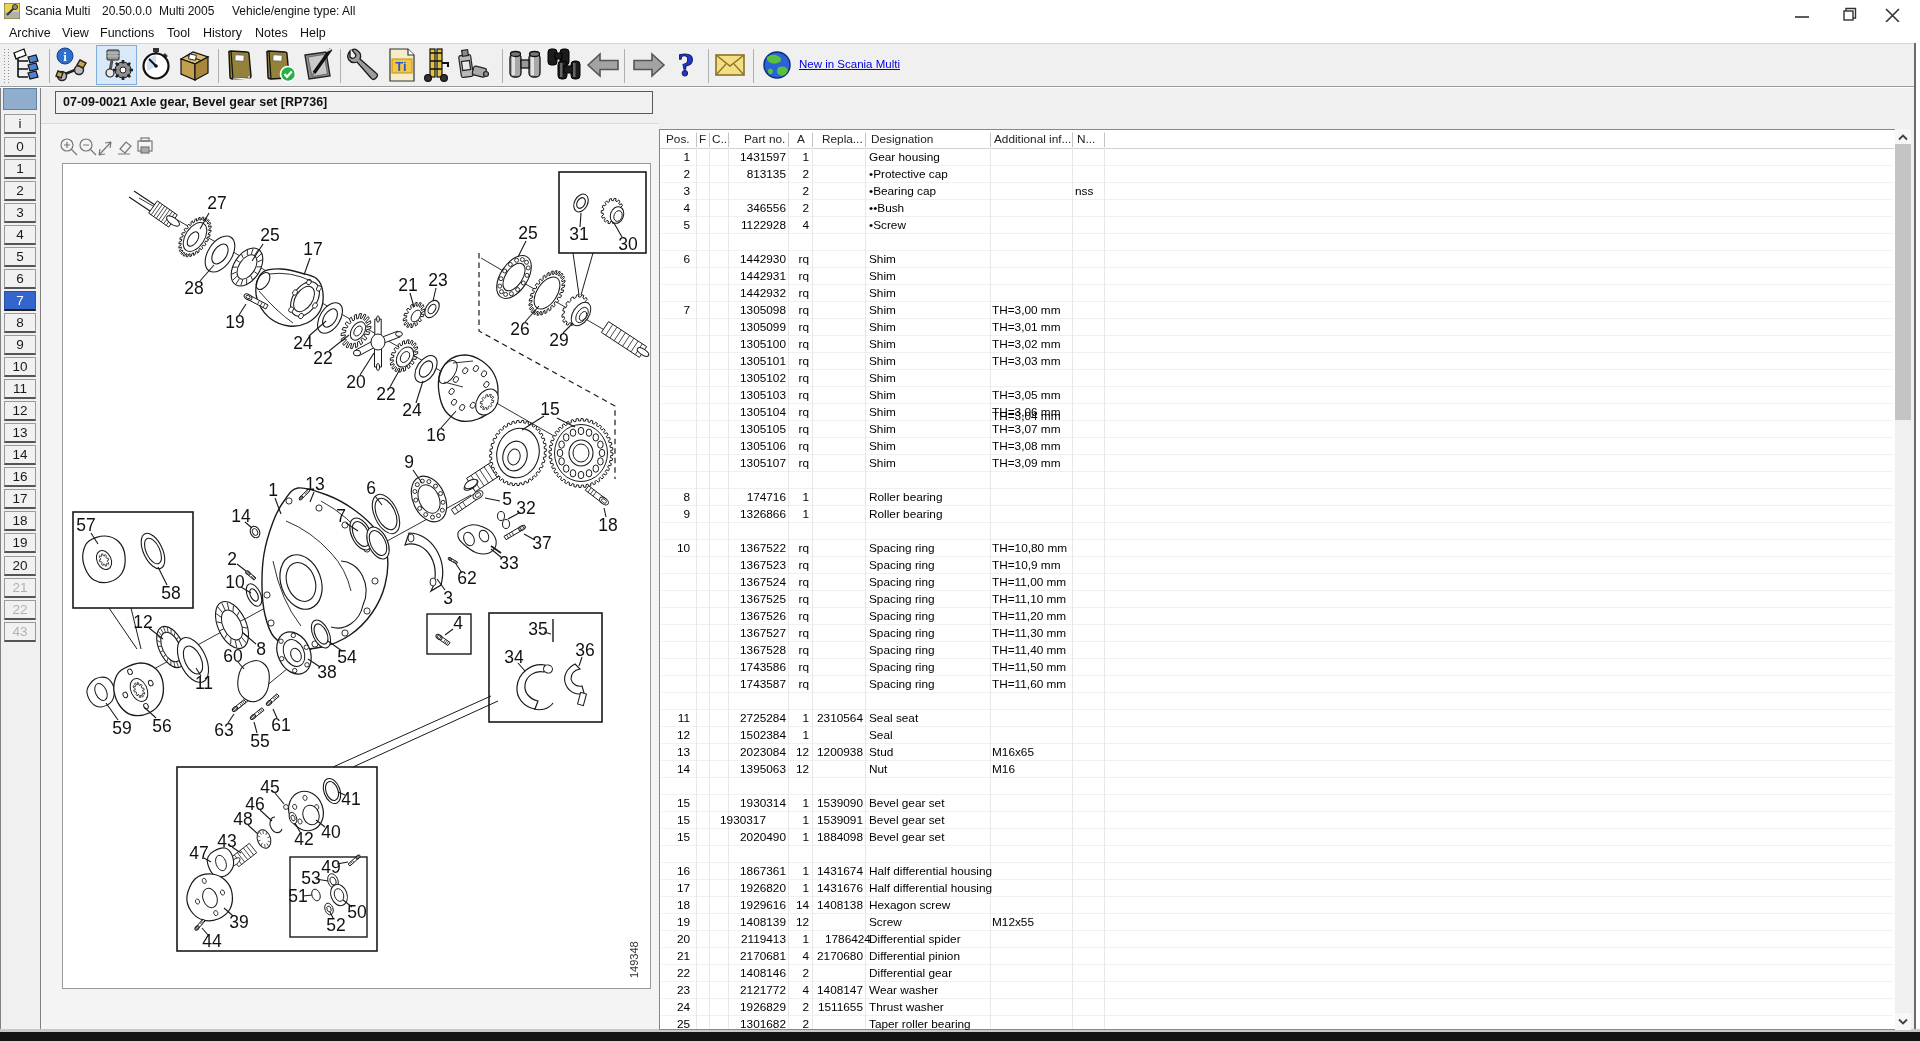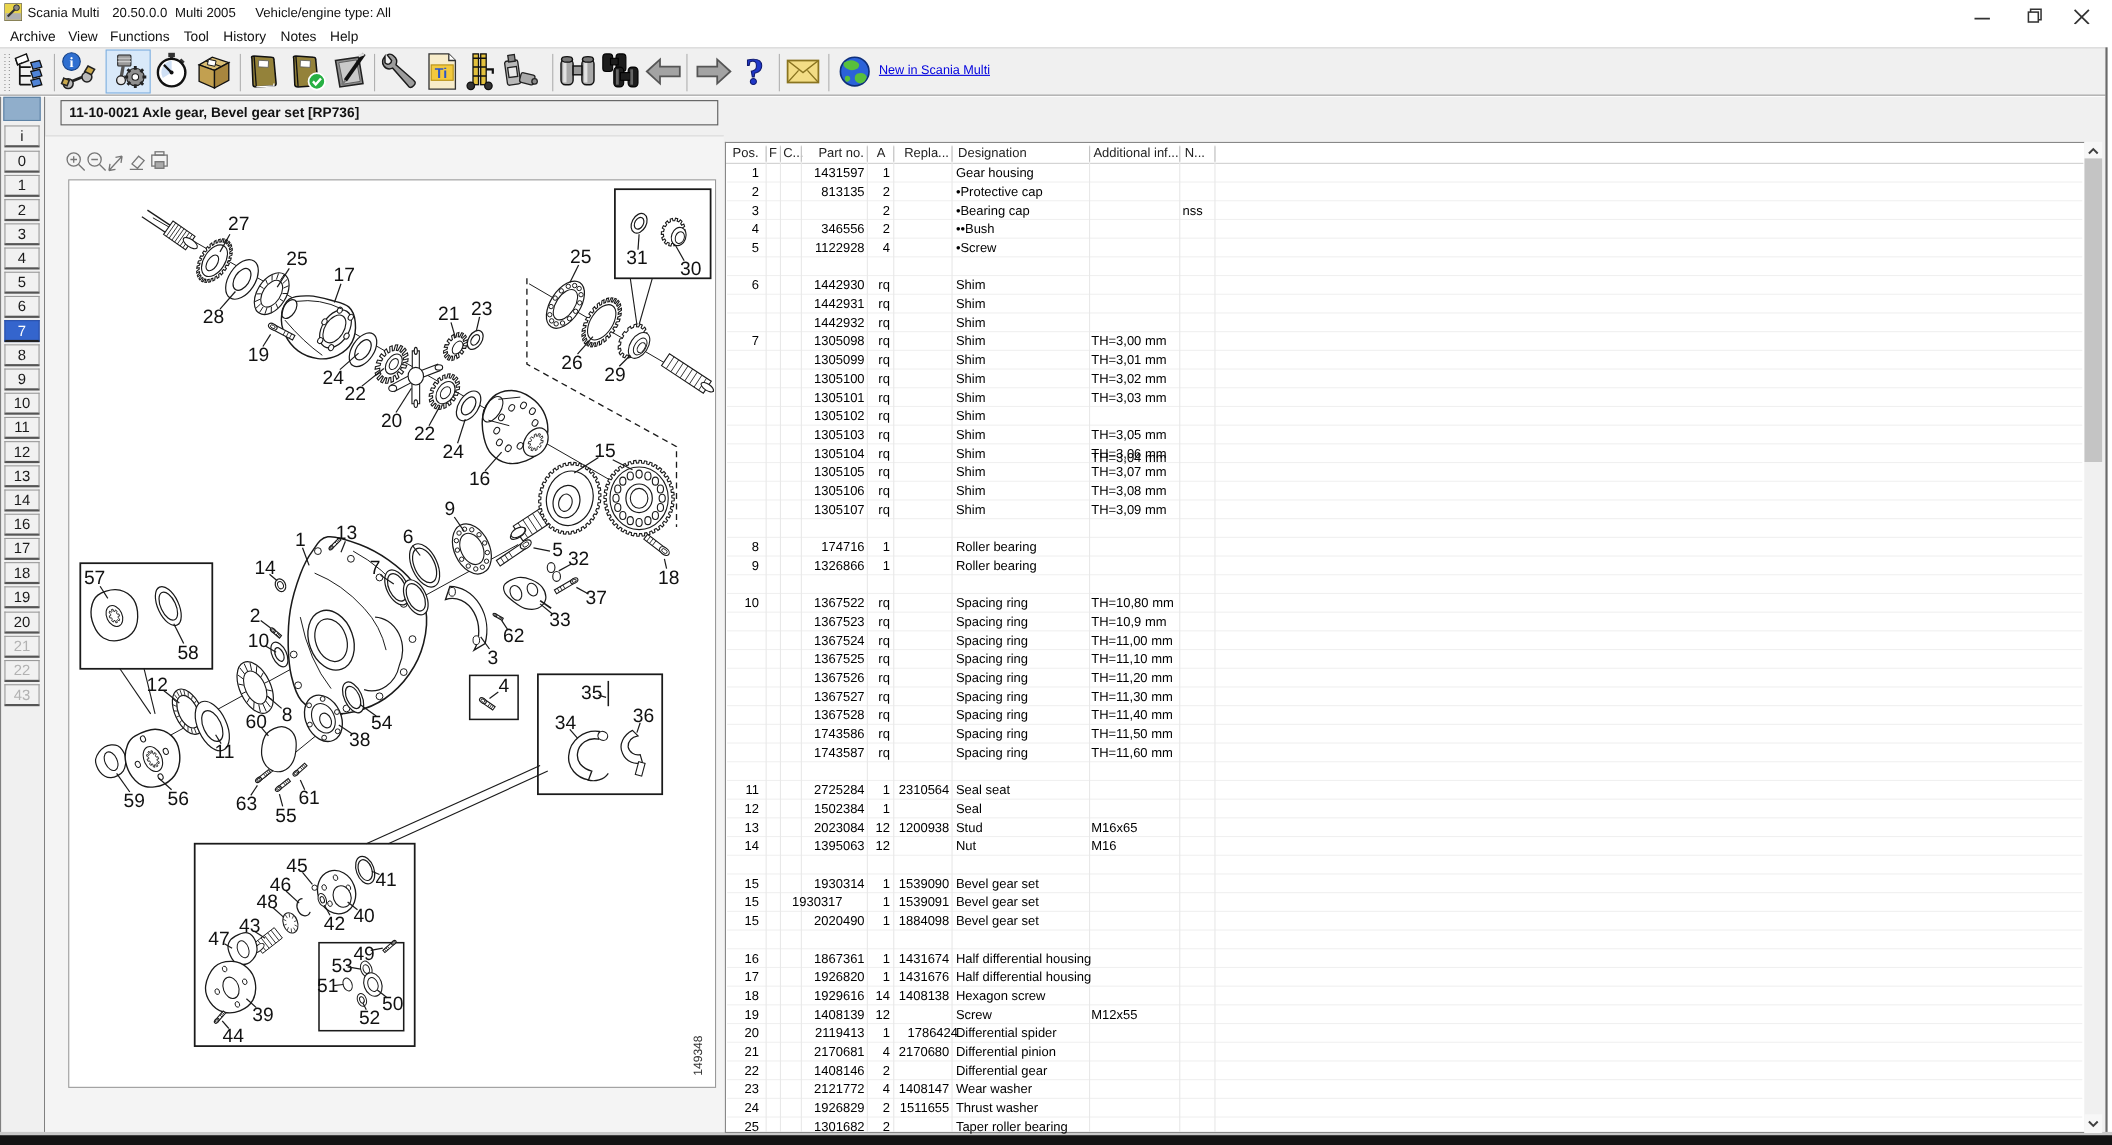--- a/index.html
+++ b/index.html
@@ -249,21 +249,21 @@
 <div class="sb" style="top:423px;">13</div>
 <div class="sb" style="top:445px;">14</div>
 <div class="sb" style="top:467px;">16</div>
 <div class="sb" style="top:489px;">17</div>
 <div class="sb" style="top:511px;">18</div>
 <div class="sb" style="top:533px;">19</div>
 <div class="sb" style="top:556px;">20</div>
 <div class="sb dis" style="top:578px;">21</div>
 <div class="sb dis" style="top:600px;">22</div>
 <div class="sb dis" style="top:622px;">43</div>
-<div id="titlebox">11-10-0021 Axle gear, Bevel gear set [RP736]</div>
+<div id="titlebox">07-09-0021 Axle gear, Bevel gear set [RP736]</div>
 <div id="diagwrap"></div>
 <svg style="position:absolute;left:60px;top:133px" width="100" height="26" viewBox="0 0 100 26">
  <g stroke="#777" stroke-width="1.2" fill="none">
  <circle cx="7" cy="12" r="6"></circle>
       <path d="M4,12 h6 M7,9 v6 M11.5,16.5 L17,22"></path>
  <circle cx="26" cy="12" r="6"></circle>
       <path d="M23,12 h6 M30.5,16.5 L36,22"></path>
  <path d="M39,22 L51,9 M39,22 l1,-6 M39,22 l6,-1 M51,9 l-6,1 M51,9 l-1,6"></path>
  <path d="M60,16 l6,-7 5,4 -6,7 z M58,21 h12"></path>
  <rect x="78" y="8" width="14" height="10"></rect>

